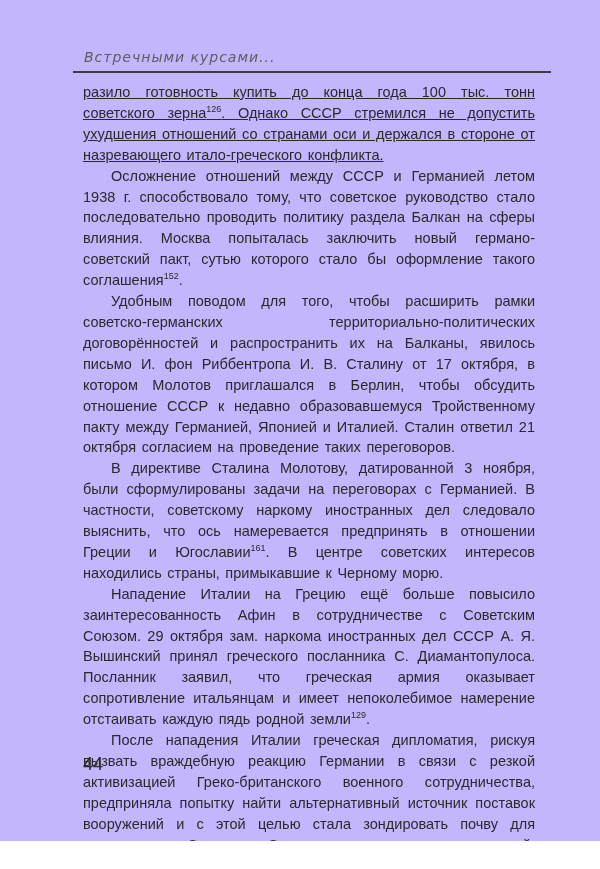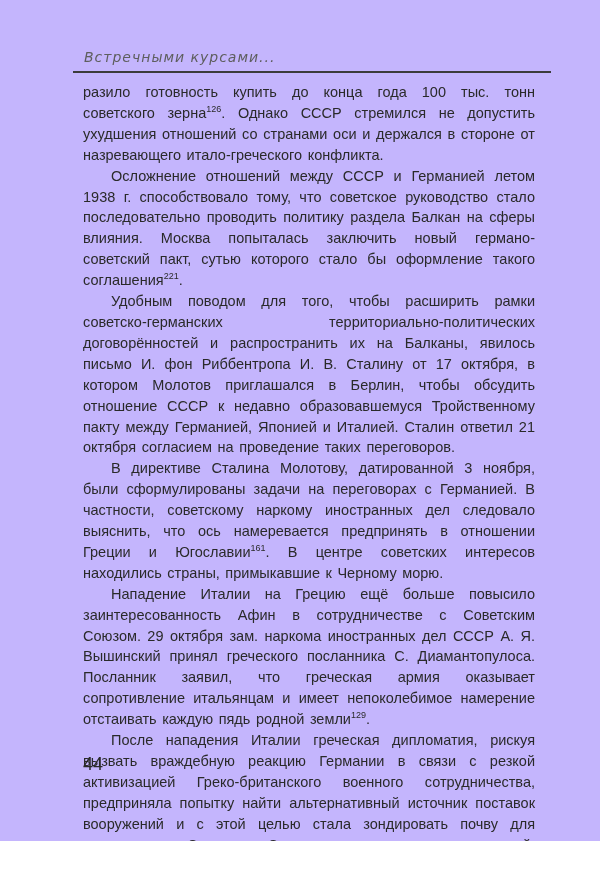--- a/index.html
+++ b/index.html
@@ -44,20 +44,21 @@
     line-height: 20.9px;
     text-align: justify;
     word-spacing: 1.5px;
   }
   .para {
     margin: 0;
     text-indent: 28px;
   }
   .para.no-indent {
     text-indent: 0;
+    text-decoration: underline;
   }
   sup.fn {
     font-size: 9px;
     line-height: 0;
     vertical-align: super;
     letter-spacing: 0;
   }
   .page-number {
     position: absolute;
     left: 83px;
@@ -71,21 +72,21 @@
 
 <div class="page">
 
   <span class="running-title">Встречными курсами...</span>
   <div class="head-rule"></div>
 
   <div class="body-text">
 
     <p class="para no-indent"><span>разило готовность купить до конца года 100 тыс. тонн советского зерна</span><sup class="fn">126</sup><span>. Однако СССР стремился не допустить ухудшения отношений со странами оси и держался в стороне от назревающего итало-греческого конфликта.</span></p>
 
-    <p class="para"><span>Осложнение отношений между СССР и Германией летом 1938 г. способствовало тому, что советское руководство стало последовательно проводить политику раздела Балкан на сферы влияния. Москва попыталась заключить новый германо-советский пакт, сутью которого стало бы оформление такого соглашения</span><sup class="fn">221</sup><span>.</span></p>
+    <p class="para"><span>Осложнение отношений между СССР и Германией летом 1938 г. способствовало тому, что советское руководство стало последовательно проводить политику раздела Балкан на сферы влияния. Москва попыталась заключить новый германо-советский пакт, сутью которого стало бы оформление такого соглашения</span><sup class="fn">152</sup><span>.</span></p>
 
     <p class="para"><span>Удобным поводом для того, чтобы расширить рамки советско-германских территориально-политических договорённостей и распространить их на Балканы, явилось письмо И. фон Риббентропа И. В. Сталину от 17 октября, в котором Молотов приглашался в Берлин, чтобы обсудить отношение СССР к недавно образовавшемуся Тройственному пакту между Германией, Японией и Италией. Сталин ответил 21 октября согласием на проведение таких переговоров.</span></p>
 
     <p class="para"><span>В директиве Сталина Молотову, датированной 3 ноября, были сформулированы задачи на переговорах с Германией. В частности, советскому наркому иностранных дел следовало выяснить, что ось намеревается предпринять в отношении Греции и Югославии</span><sup class="fn">161</sup><span>. В центре советских интересов находились страны, примыкавшие к Черному морю.</span></p>
 
     <p class="para"><span>Нападение Италии на Грецию ещё больше повысило заинтересованность Афин в сотрудничестве с Советским Союзом. 29 октября зам. наркома иностранных дел СССР А. Я. Вышинский принял греческого посланника С. Диамантопулоса. Посланник заявил, что греческая армия оказывает сопротивление итальянцам и имеет непоколебимое намерение отстаивать каждую пядь родной земли</span><sup class="fn">129</sup><span>.</span></p>
 
     <p class="para"><span>После нападения Италии греческая дипломатия, рискуя вызвать враждебную реакцию Германии в связи с резкой активизацией Греко-британского военного сотрудничества, предприняла попытку найти альтернативный источник поставок вооружений и с этой целью стала зондировать почву для заключения с Советским Союзом новых торговых соглашений. Греческий премьер в беседе с временным поверенным в делах СССР в Греции А. И. Лазаревым 7 ноября 1940 г. просил передать следующую просьбу советскому правительству:</span></p>
 
   </div>

